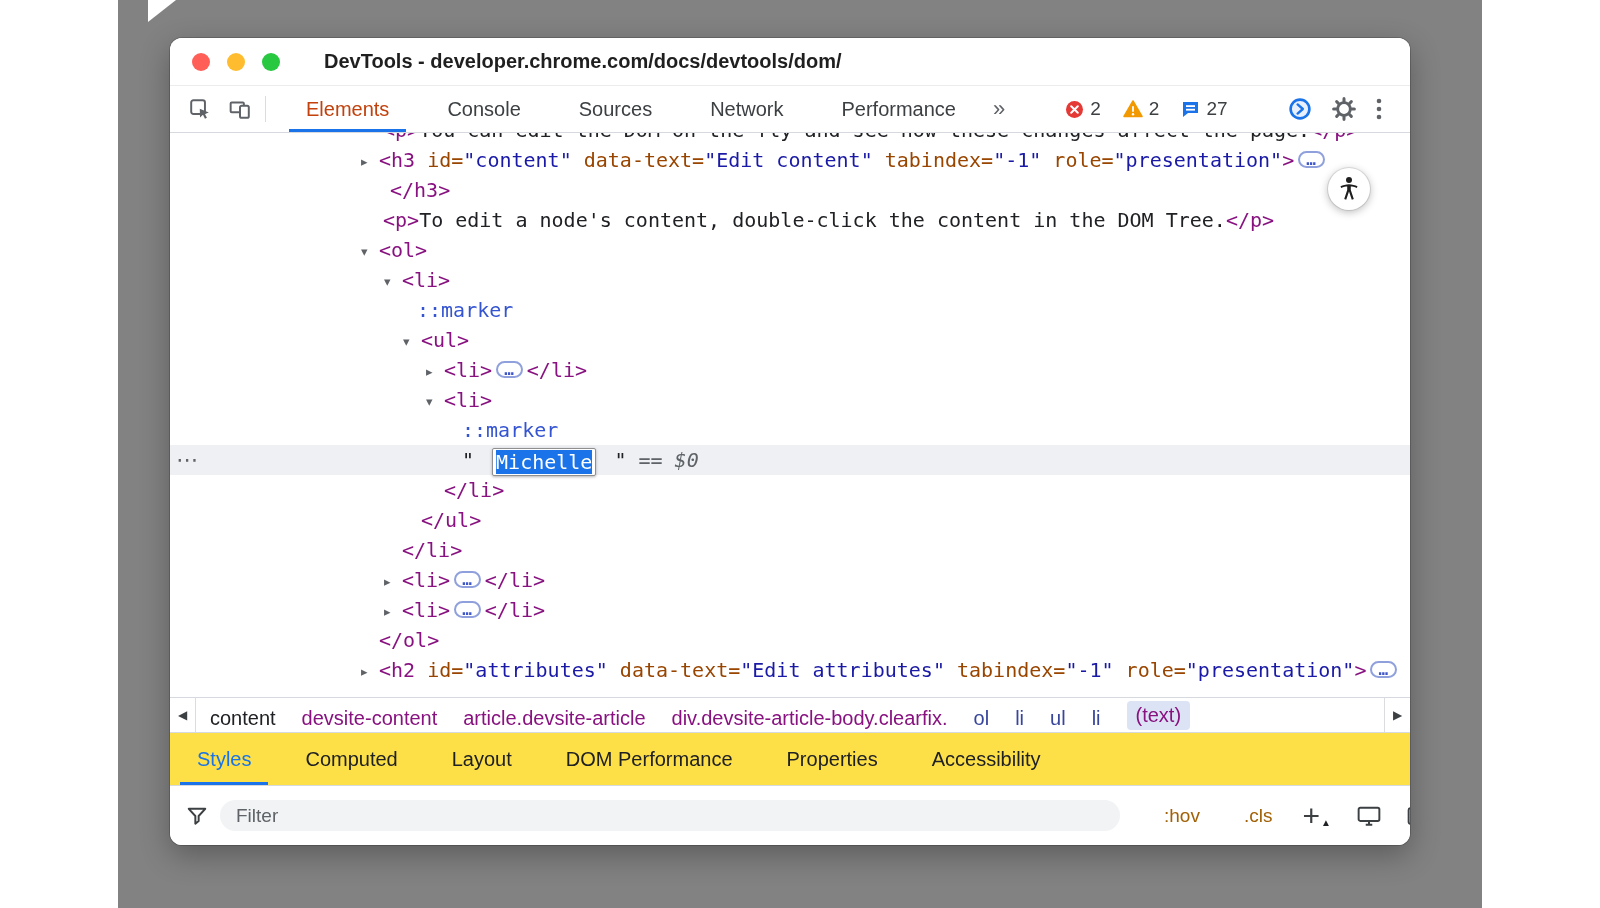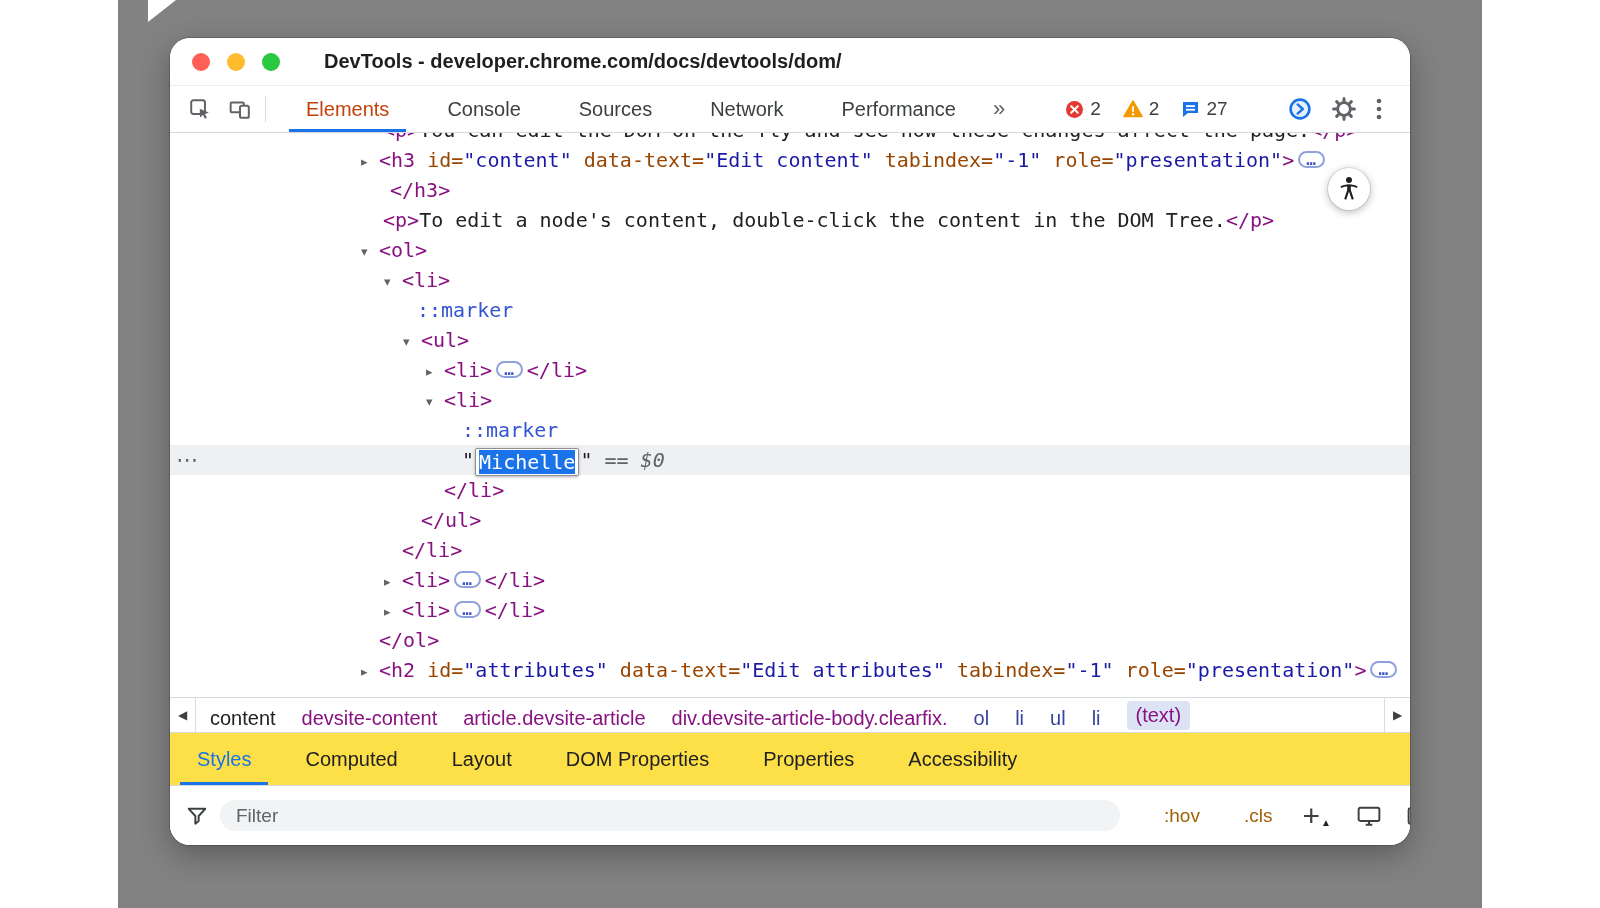--- a/index.html
+++ b/index.html
@@ -4,21 +4,21 @@
 <style>
   * { box-sizing: border-box; margin: 0; padding: 0; }
   html,body { width:1600px; height:908px; overflow:hidden; background:#fff;
     font-family:"Liberation Sans","DejaVu Sans",sans-serif; }
 
   .backdrop { position:absolute; left:118px; top:0; width:1364px; height:908px; background:#828282; }
   .notch { position:absolute; left:30px; top:0; width:0; height:0;
     border-top:22px solid #fff; border-right:28px solid transparent; }
 
   .devtools-window { position:absolute; left:170px; top:38px; width:1240px; height:807px;
-    background:#fff; border-radius:20px; overflow:hidden;
+    background:#fff; border-radius:12px; overflow:hidden;
     box-shadow:0 0 0 1px rgba(0,0,0,.18), 0 10px 30px rgba(0,0,0,.30); }
 
   
   .titlebar { height:48px; display:flex; align-items:center; padding:0 12px;
     border-bottom:1px solid #ececec; background:#fff; }
   .tl { width:18px; height:18px; border-radius:50%; margin-right:17px; flex:none; }
   .tl.red { background:#ff5f57; margin-left:10px; }
   .tl.yellow { background:#febc2e; }
   .tl.green { background:#28c840; }
   .title { font-size:20px; font-weight:600; color:#1f1f1f; margin-left:27px; white-space:nowrap; }
@@ -52,21 +52,21 @@
   .sg-val { color:#1a1aa6; }
   .sg-text { color:#202124; }
   .sg-pseudo { color:#3454d1; }
   .sg-quote { color:#202124; }
   .sg-eq { color:#5f6368; }
   .sg-var { color:#5f6368; font-style:italic; }
   .pill { display:inline-block; vertical-align:2px; margin:0 4px; padding:0 6px;
     border:2px solid #8fa0dd; border-radius:10px; color:#3f56c9;
     font-size:16px; line-height:13px; font-weight:bold; letter-spacing:1px; }
   .editbox { display:inline-block; background:#fff; border:1px solid #8f8f8f; border-radius:2px;
-    box-shadow:0 1px 3px rgba(0,0,0,.3); padding:0 3px; margin:0 1px; height:28px;
+    box-shadow:0 1px 3px rgba(0,0,0,.3); padding:0 3px; margin:0 18px; height:28px;
     line-height:26px; vertical-align:middle; }
   .editsel { background:#1a73e8; color:#fff; }
   .gutter { position:absolute; left:6px; top:0; color:#5f6368; font-size:22px;
     font-family:"DejaVu Sans",sans-serif; letter-spacing:1px; }
   .a11y { position:absolute; left:1158px; top:35px; width:42px; height:42px; border-radius:50%;
     background:#fff; display:flex; align-items:center; justify-content:center;
     box-shadow:0 0 0 1px rgba(0,0,0,.10), 0 2px 8px rgba(0,0,0,.28); }
 
   
   .crumbs { height:36px; display:flex; align-items:center; background:#fff;
@@ -234,21 +234,21 @@
         <span class="crumb c-navy">li</span>
         <span class="crumb c-maroon selected">(text)</span>
       </div>
     <div class="crumb-nav right">▶</div>
   </div>
 
   <div class="stabs">
       <div class="stab active">Styles</div>
       <div class="stab">Computed</div>
       <div class="stab">Layout</div>
-      <div class="stab">DOM Properties</div>
+      <div class="stab">DOM Performance</div>
       <div class="stab">Properties</div>
       <div class="stab">Accessibility</div>
     </div>
 
   <div class="filterbar">
     <span class="funnel">
       <svg width="22" height="22" viewBox="0 0 20 20">
         <path d="M2.5 3.5 h15 l-6 6.5 v4.5 l-3 2.5 v-7 z" fill="none" stroke="#3c4043" stroke-width="1.8" stroke-linejoin="round"></path>
       </svg>
     </span>

